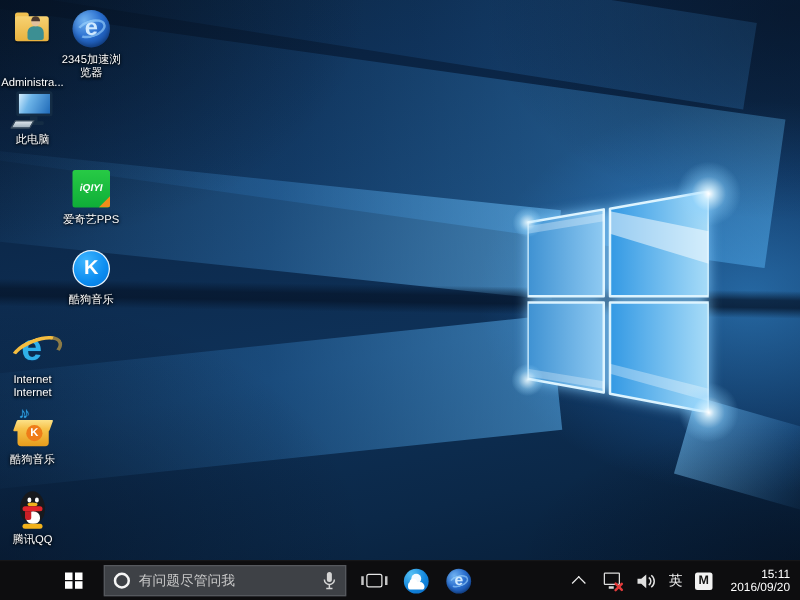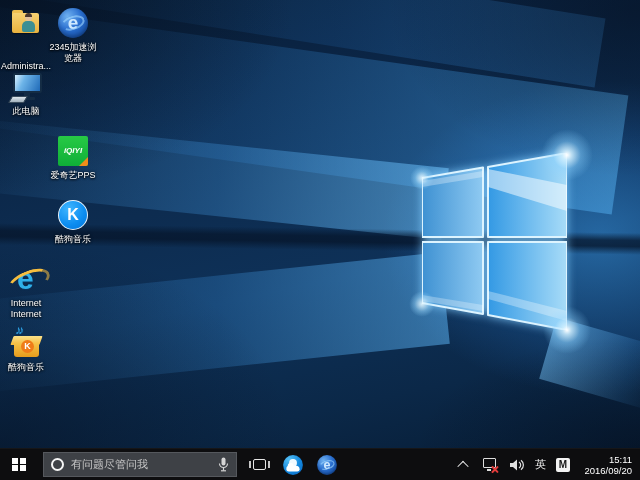--- a/index.html
+++ b/index.html
@@ -107,21 +107,21 @@
   .iq{position:absolute;left:2px;top:2px;width:30px;height:30px;border-radius:2px;overflow:hidden;
     background:linear-gradient(180deg,#27ca45,#0fae38);}
   .iq-text{position:absolute;inset:0;text-align:center;font-weight:bold;font-style:italic;font-size:8px;line-height:30px;color:#fff;}
   .iq-corner{position:absolute;right:0;bottom:0;width:0;height:0;border-left:9px solid transparent;border-bottom:9px solid #f08c1a;}
   
   .kg{position:absolute;left:2px;top:2px;width:30px;height:30px;border-radius:50%;box-sizing:border-box;
     background:radial-gradient(circle at 35% 28%,#3fb6ff 0%,#0b8cf0 60%,#0474d8 100%);border:1.5px solid rgba(255,255,255,.9);}
   .kg-k{position:absolute;inset:0;text-align:center;font-weight:bold;font-size:16px;line-height:27px;color:#fff;}
 
   
-  .taskbar{position:absolute;left:0;top:448px;width:640px;height:32px;background:#0d0d0f;display:flex;align-items:center;border-top:1px solid rgba(255,255,255,.04);box-sizing:border-box;}
+  .taskbar{position:absolute;left:0;top:448px;width:640px;height:32px;background:#0d0d0f;display:flex;align-items:center;border-top:1px solid rgba(255,255,255,.04);box-sizing:border-box;padding-left:40px;}
   .start-btn{width:38px;height:100%;display:flex;align-items:center;justify-content:center;}
   .win-flag{display:grid;grid-template-columns:6px 6px;grid-template-rows:6px 6px;gap:1.5px;}
   .win-flag div{background:#fff;}
   .searchbox{margin:0 5px;width:194px;height:25px;background:#3e4146;border:1px solid #55585d;display:flex;align-items:center;padding:0 7px;gap:7px;box-sizing:border-box;}
   .cortana{width:13px;height:13px;border:2px solid #f5f5f5;border-radius:50%;box-sizing:border-box;flex:0 0 auto;}
   .search-text{flex:1;font-size:11px;color:#c9c9c9;white-space:nowrap;overflow:hidden;}
   .tb-btn{width:34px;height:100%;display:flex;align-items:center;justify-content:center;}
   .tb-btn .art{transform:scale(.66);transform-origin:50% 50%;}
   .tv-rect{width:13px;height:11px;border:1.5px solid #e6e6e6;border-radius:2px;position:relative;box-sizing:border-box;}
   .tv-rect::before,.tv-rect::after{content:"";position:absolute;top:0.5px;width:2px;height:7px;background:#e6e6e6;opacity:.85;}
@@ -210,20 +210,32 @@
   <div class="cell col1 r6">
     <div class="art">
       <span class="kw-notes">♪♪</span>
       <div class="kw-flap"></div>
         <div class="kw-box"></div>
       <div class="kw-badge">K</div>
     </div>
     <div class="lbl">酷狗音乐</div>
   </div>
 
+  <div class="cell col1 r7">
+    <div class="art">
+      <div class="qq-body"></div>
+      <div class="qq-eye l"></div>
+        <div class="qq-eye r"></div>
+      <div class="qq-beak"></div>
+      <div class="qq-belly"></div>
+      <div class="qq-scarf"></div>
+      <div class="qq-feet"></div>
+    </div>
+    <div class="lbl">腾讯QQ</div>
+  </div>
 
   <div class="cell col2 r1">
     <div class="art">
       <div class="e2345">
           <span class="lt">e</span>
         </div>
     </div>
     <div class="lbl">2345加速浏览器</div>
   </div>
 

